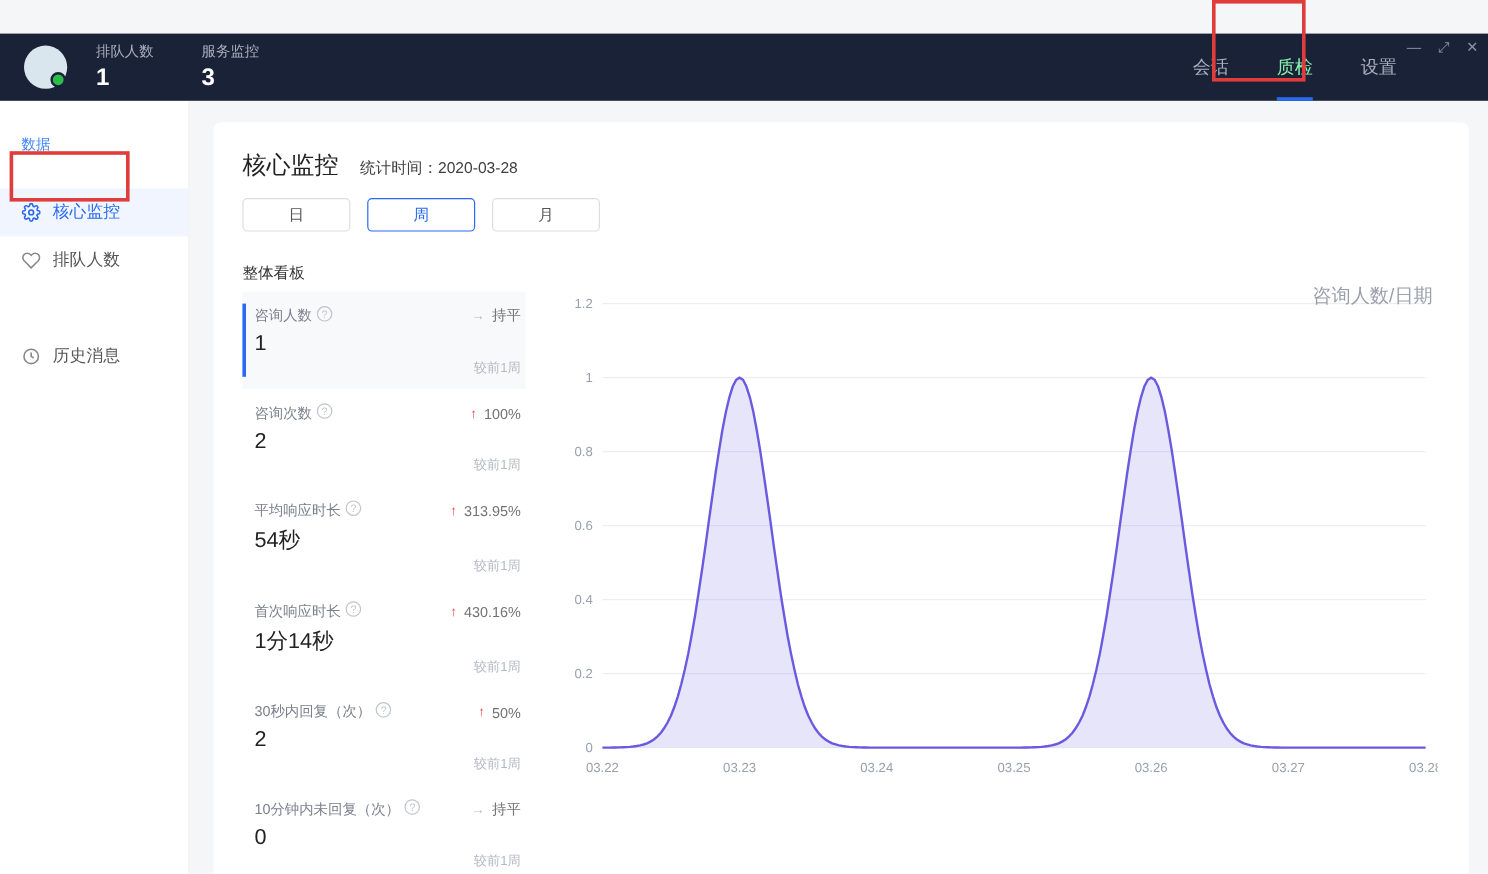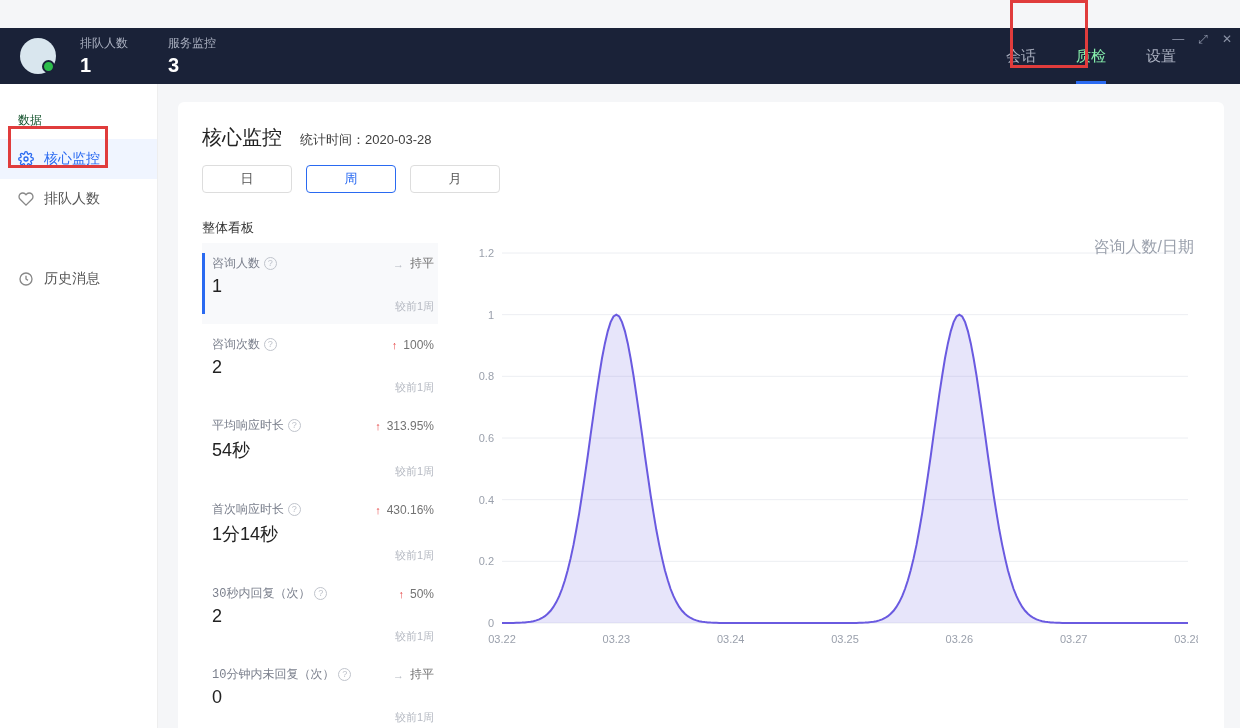--- a/index.html
+++ b/index.html
@@ -5,35 +5,35 @@
   * { box-sizing: border-box; margin: 0; padding: 0; }
   body { font-family: "Microsoft YaHei", Arial, sans-serif; background: #f5f6f8; width: 1240px; height: 728px; overflow: hidden; }
 
   
   .topbar { height: 56px; background: #1a2238; color: #fff; display: flex; align-items: center; padding: 0 20px; position: relative; margin-top: 28px; }
   .avatar { width: 36px; height: 36px; border-radius: 50%; background: #d9e6ee; position: relative; }
   .avatar::after { content: ""; position: absolute; bottom: 1px; right: 1px; width: 9px; height: 9px; background: #2dbd4b; border-radius: 50%; border: 2px solid #1a2238; }
   .stats { display: flex; margin-left: 24px; gap: 40px; }
   .stat-label { font-size: 12px; color: #aab0c0; }
   .stat-value { font-size: 20px; font-weight: 600; color: #fff; margin-top: 2px; }
-  .top-tabs { position: absolute; right: 64px; display: flex; gap: 40px; height: 100%; align-items: center; }
+  .top-tabs { position: absolute; right: 76px; display: flex; gap: 40px; height: 100%; align-items: center; }
   .top-tab { font-size: 15px; color: #aab0c0; cursor: pointer; position: relative; height: 100%; display: flex; align-items: center; }
   .top-tab.active { color: #86efac; }
   .top-tab.active::after { content: ""; position: absolute; bottom: 0; left: 50%; transform: translateX(-50%); width: 30px; height: 3px; background: #2a6af1; }
   .window-controls { position: absolute; right: 8px; top: 4px; display: flex; gap: 14px; color: #8a92a5; font-size: 12px; }
   .window-controls span { cursor: pointer; }
 
   .highlight-box { position: absolute; border: 3px solid #e03c3c; pointer-events: none; }
   .hl-tab { top: 0; right: 152px; width: 78px; height: 68px; }
   .hl-side { top: 126px; left: 8px; width: 100px; height: 42px; }
 
   
   .body-row { display: flex; height: calc(728px - 68px); }
   .sidebar { width: 158px; background: #fff; padding-top: 28px; border-right: 1px solid #eee; }
-  .side-section-label { font-size: 12px; color: #14532d; margin: 0 0 10px 18px; }
+  .side-section-label { font-size: 12px; color: #3b82f6; margin: 0 0 28px 18px; }
   .side-item { display: flex; align-items: center; gap: 10px; height: 40px; padding-left: 18px; font-size: 14px; color: #555; cursor: pointer; }
   .side-item.active { color: #2a6af1; background: #f0f5ff; }
   .side-item svg { width: 16px; height: 16px; }
   .side-item.active svg { stroke: #2a6af1; }
   .side-spacer { height: 40px; }
 
   
   .main { flex: 1; padding: 18px 16px 0 20px; overflow: hidden; }
   .card { background: #fff; border-radius: 6px; padding: 22px 24px 30px 24px; height: 100%; }
   .page-title-row { display: flex; align-items: baseline; gap: 18px; }
@@ -44,21 +44,21 @@
   .range-btn.active { border-color: #2a6af1; color: #2a6af1; }
 
   .panel-title { font-size: 13px; color: #333; margin-top: 26px; margin-bottom: 6px; }
 
   .content-row { display: flex; }
   .metrics { width: 236px; }
   .metric { padding: 12px 4px 10px 10px; border-bottom: 0; position: relative; }
   .metric.active { background: #f8f9fb; }
   .metric.active::before { content: ""; position: absolute; left: 0; top: 10px; bottom: 10px; width: 3px; background: #2a6af1; }
   .metric-head { display: flex; align-items: center; justify-content: space-between; font-size: 12px; color: #7a7f8c; }
-  .metric-name { display: flex; align-items: center; gap: 4px; font-family: Liberation Mono, monospace; }
+  .metric-name { display: flex; gap: 4px; }
   .qmark { width: 13px; height: 13px; border: 1px solid #c0c4cc; border-radius: 50%; font-size: 9px; color: #c0c4cc; display: inline-flex; align-items: center; justify-content: center; }
   .metric-trend { display: flex; align-items: center; gap: 6px; }
   .trend-arrow { color: #e64545; font-size: 11px; }
   .trend-arrow.flat { color: #b5b9c2; }
   .trend-pct { color: #737373; font-size: 12px; }
   .metric-value { font-size: 18px; color: #222; margin-top: 4px; font-weight: 500; }
   .metric-foot { text-align: right; font-size: 11px; color: #b5b9c2; margin-top: 2px; }
 
   
   .chart-wrap { flex: 1; padding-left: 20px; position: relative; }

